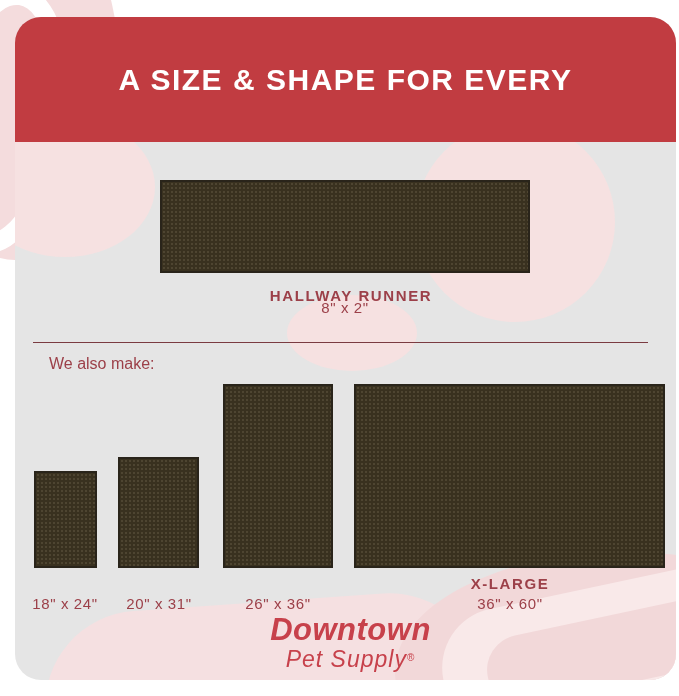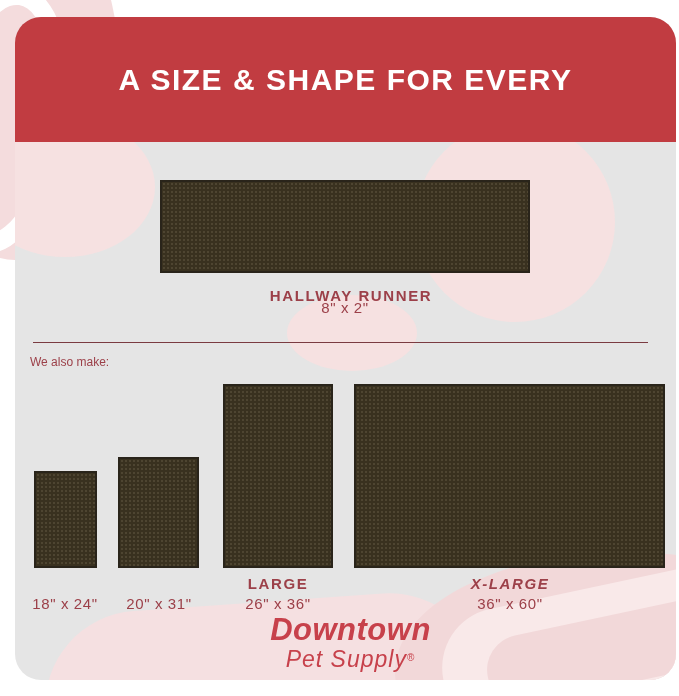--- a/index.html
+++ b/index.html
@@ -42,21 +42,21 @@
   .mat{background-color:#39311f;
     background-image:radial-gradient(#4e4531 0.8px, rgba(0,0,0,0) 1px);
     background-size:4px 4px;
     border:2px solid #29241a;box-sizing:border-box;}
 
   
   .size-name{color:#9c4049;font-size:15px;font-weight:700;letter-spacing:1.6px;text-align:center;}
   .size-dims{color:#9c4049;font-size:15px;font-weight:400;letter-spacing:0.6px;text-align:center;}
 
   .divider{left:18px;top:325px;width:615px;height:0;border-top:1.5px solid #7a3b41;}
-  .also-make{left:15px;top:338px;color:#9c4049;font-size:12px;font-weight:400;}
+  .also-make{left:34px;top:338px;color:#9c4049;font-size:16px;font-weight:400;}
 
   
   .brand{left:0;top:597px;width:661px;text-align:center;transform:translateX(5px);}
   .brand-name{color:#c7414b;font-size:31px;font-weight:800;font-style:italic;letter-spacing:0.5px;line-height:32px;}
   .brand-sub{color:#c7414b;font-size:23px;font-weight:500;font-style:italic;letter-spacing:1px;line-height:24px;}
   .brand-reg{font-size:10px;vertical-align:6px;font-style:normal;}
 </style>
 </head>
 <body>
 
@@ -85,25 +85,24 @@
 
   <div class="abs also-make">We also make:</div>
 
   <div class="abs mat" style="left:19px;top:454px;width:63px;height:97px;"></div>
   <div class="abs size-dims" style="left:-10px;top:578px;width:120px;">18" x 24"</div>
 
   <div class="abs mat" style="left:103px;top:440px;width:81px;height:111px;"></div>
   <div class="abs size-dims" style="left:84px;top:578px;width:120px;">20" x 31"</div>
 
   <div class="abs mat" style="left:208px;top:367px;width:110px;height:184px;"></div>
-  <div class="abs size-name" style="left:203px;top:558px;width:120px;">LARGE</div>
   <div class="abs size-dims" style="left:203px;top:578px;width:120px;">26" x 36"</div>
 
   <div class="abs mat" style="left:339px;top:367px;width:311px;height:184px;"></div>
-  <div class="abs size-name" style="left:435px;top:558px;width:120px;font-style:italic;">X-LARGE</div>
+  <div class="abs size-name" style="left:435px;top:558px;width:120px;">X-LARGE</div>
   <div class="abs size-dims" style="left:435px;top:578px;width:120px;">36" x 60"</div>
 
   <div class="abs brand">
     <div class="brand-name">Downtown</div>
     <div class="brand-sub"><span>Pet Supply</span><span class="brand-reg">®</span>
     </div>
   </div>
 
 </div>
 

